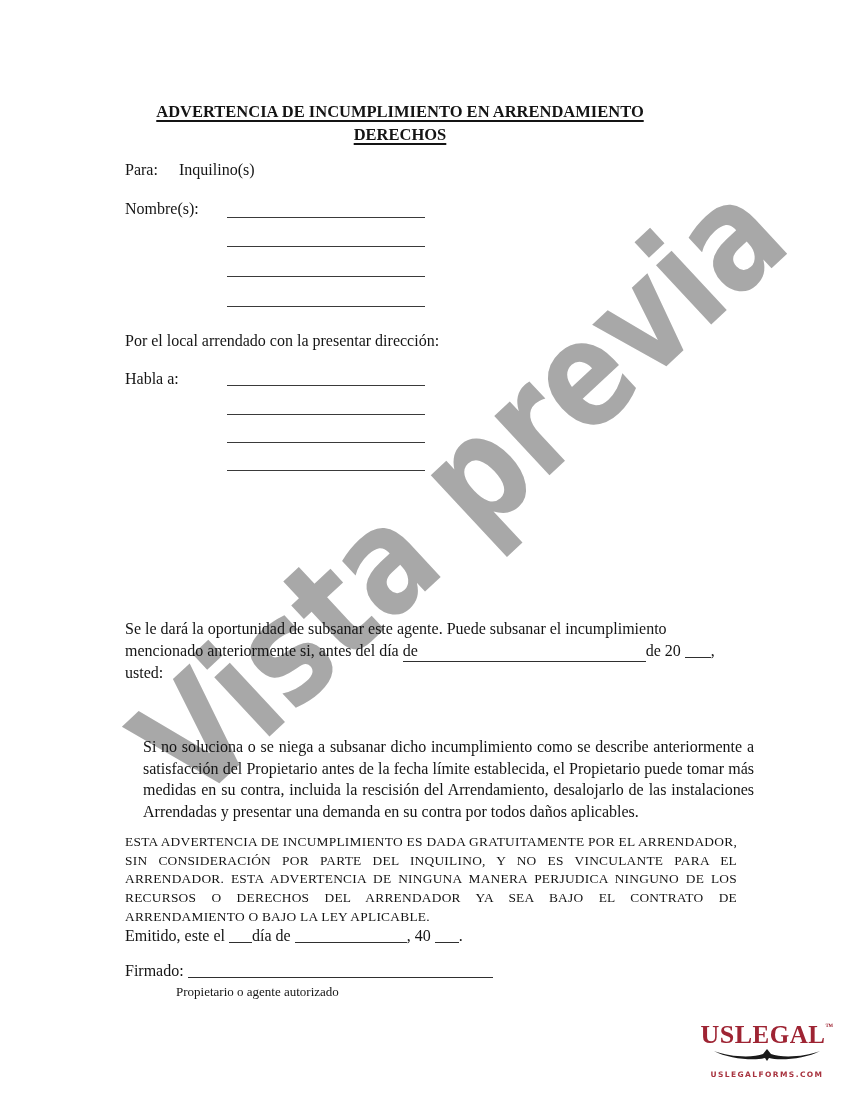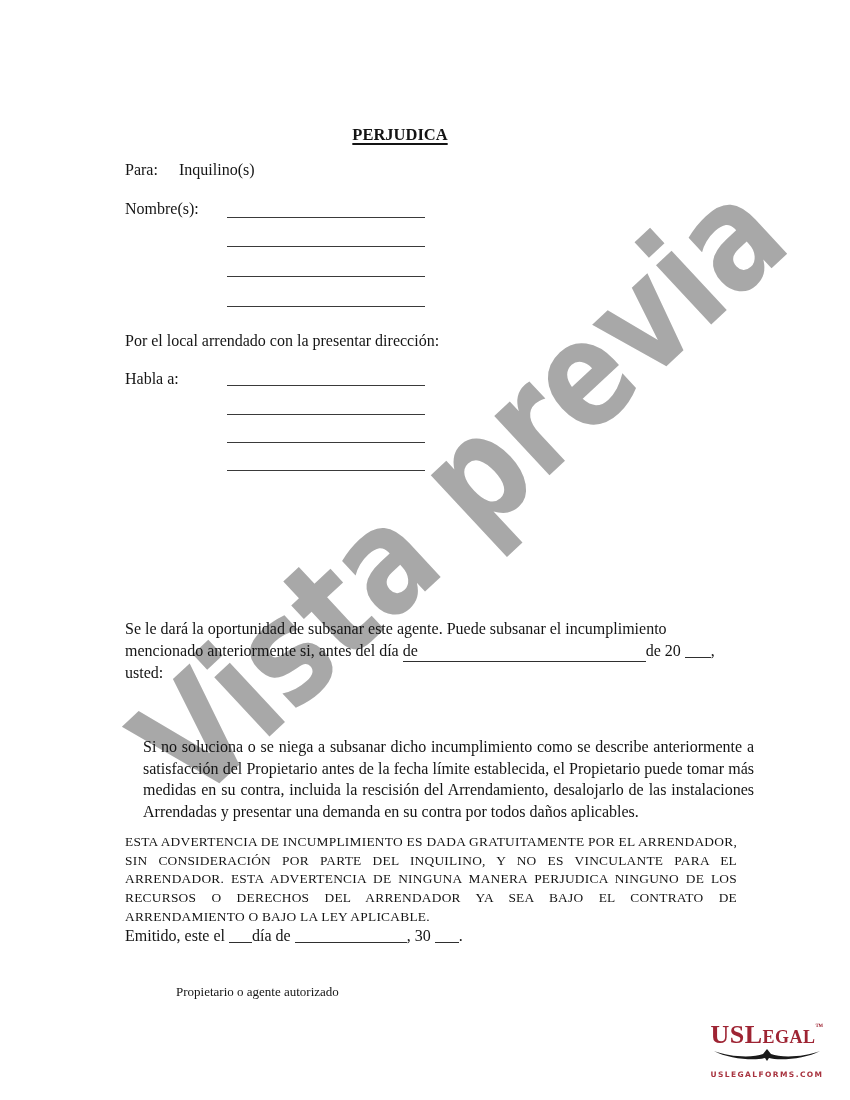--- a/index.html
+++ b/index.html
@@ -41,38 +41,38 @@
     font-size:13.4px; line-height:18.7px; letter-spacing:0.25px; text-align:justify;
   }
   .caption { font-size:13px; line-height:15px; }
   
   .logo { left:699px; top:1022px; width:136px; text-align:center; line-height:1; }
   .logo-word {
     font-family:"Liberation Serif", serif; font-weight:bold; color:#9e2433;
     white-space:nowrap; letter-spacing:0.5px;
   }
   .logo-big { font-size:26px; }
-  .logo-small { font-size:18px; }
+  .logo-small { font-size:25px; }
   .logo-tm { font-size:8px; vertical-align:14px; letter-spacing:0; }
   .logo-eagle { margin-top:1px; }
   .logo-site {
     margin-top:6px; font-family:"DejaVu Sans", sans-serif; font-weight:bold;
     font-size:7.5px; letter-spacing:1.4px; color:#a8333f;
   }
 </style>
 </head>
 <body>
 
 <div class="page">
 
   <div class="watermark">Vista previa</div>
 
   <div class="abs title">
-    <br>
-    <span class="tline">PERJUDICA</span>
+    <span class="tline">ADVERTENCIA DE INCUMPLIMIENTO EN ARRENDAMIENTO</span><br>
+    <span class="tline">DERECHOS</span>
   </div>
 
   <div class="abs body-text" style="left:125px; top:159px;">
     <span class="label-col">Para:</span>
     <span>Inquilino(s)</span>
   </div>
 
   <div class="abs body-text" style="left:125px; top:198px;">Nombre(s):</div>
   <div class="rule" style="left:227px; top:217px; width:198px;"></div>
   <div class="rule" style="left:227px; top:246px; width:198px;"></div>
@@ -94,24 +94,28 @@
     <span class="blank" style="width:26px;"></span><span>, usted:</span>
   </div>
 
   <div class="abs body-text justify" style="left:125px; top:736px; width:611px;">Si no soluciona o se niega a subsanar dicho incumplimiento como se describe anteriormente a satisfacción del Propietario antes de la fecha límite establecida, el Propietario puede tomar más medidas en su contra, incluida la rescisión del Arrendamiento, desalojarlo de las instalaciones Arrendadas y presentar una demanda en su contra por todos daños aplicables.</div>
 
   <div class="abs disclaimer" style="left:125px; top:833px; width:612px;font-family:Liberation Serif, serif;">ESTA ADVERTENCIA DE INCUMPLIMIENTO ES DADA GRATUITAMENTE POR EL ARRENDADOR, SIN CONSIDERACIÓN POR PARTE DEL INQUILINO, Y NO ES VINCULANTE PARA EL ARRENDADOR. ESTA ADVERTENCIA DE NINGUNA MANERA PERJUDICA NINGUNO DE LOS RECURSOS O DERECHOS DEL ARRENDADOR YA SEA BAJO EL CONTRATO DE ARRENDAMIENTO O BAJO LA LEY APLICABLE.</div>
 
   <div class="abs body-text" style="left:125px; top:925px;">
     <span>Emitido, este el</span>
     <span class="blank" style="width:23px;"></span><span>día de</span>
-    <span class="blank" style="width:112px;"></span><span>, 30</span>
+    <span class="blank" style="width:112px;"></span><span>, 40</span>
     <span class="blank" style="width:24px;"></span><span>.</span>
   </div>
 
+  <div class="abs body-text" style="left:125px; top:960px;">
+    <span>Firmado:</span>
+    <span class="blank" style="width:305px;"></span>
+  </div>
   <div class="abs caption" style="left:176px; top:984px;">Propietario o agente autorizado</div>
 
   <div class="abs logo">
     <div class="logo-word"><span class="logo-big">USL</span><span class="logo-small">EGAL</span><span class="logo-tm">™</span></div>
     <div class="logo-eagle">
       <svg width="108" height="13" viewBox="0 0 108 13" xmlns="http://www.w3.org/2000/svg">
         <path fill="#1a1a1a" d="M1 2 C16 8 40 9 50 5 L54 0 L58 5 C68 9 92 8 107 2 C93 10 66 12 56 9 L54 12 L52 9 C42 12 15 10 1 2 Z"></path>
       </svg>
     </div>
     <div class="logo-site">USLEGALFORMS.COM</div>

